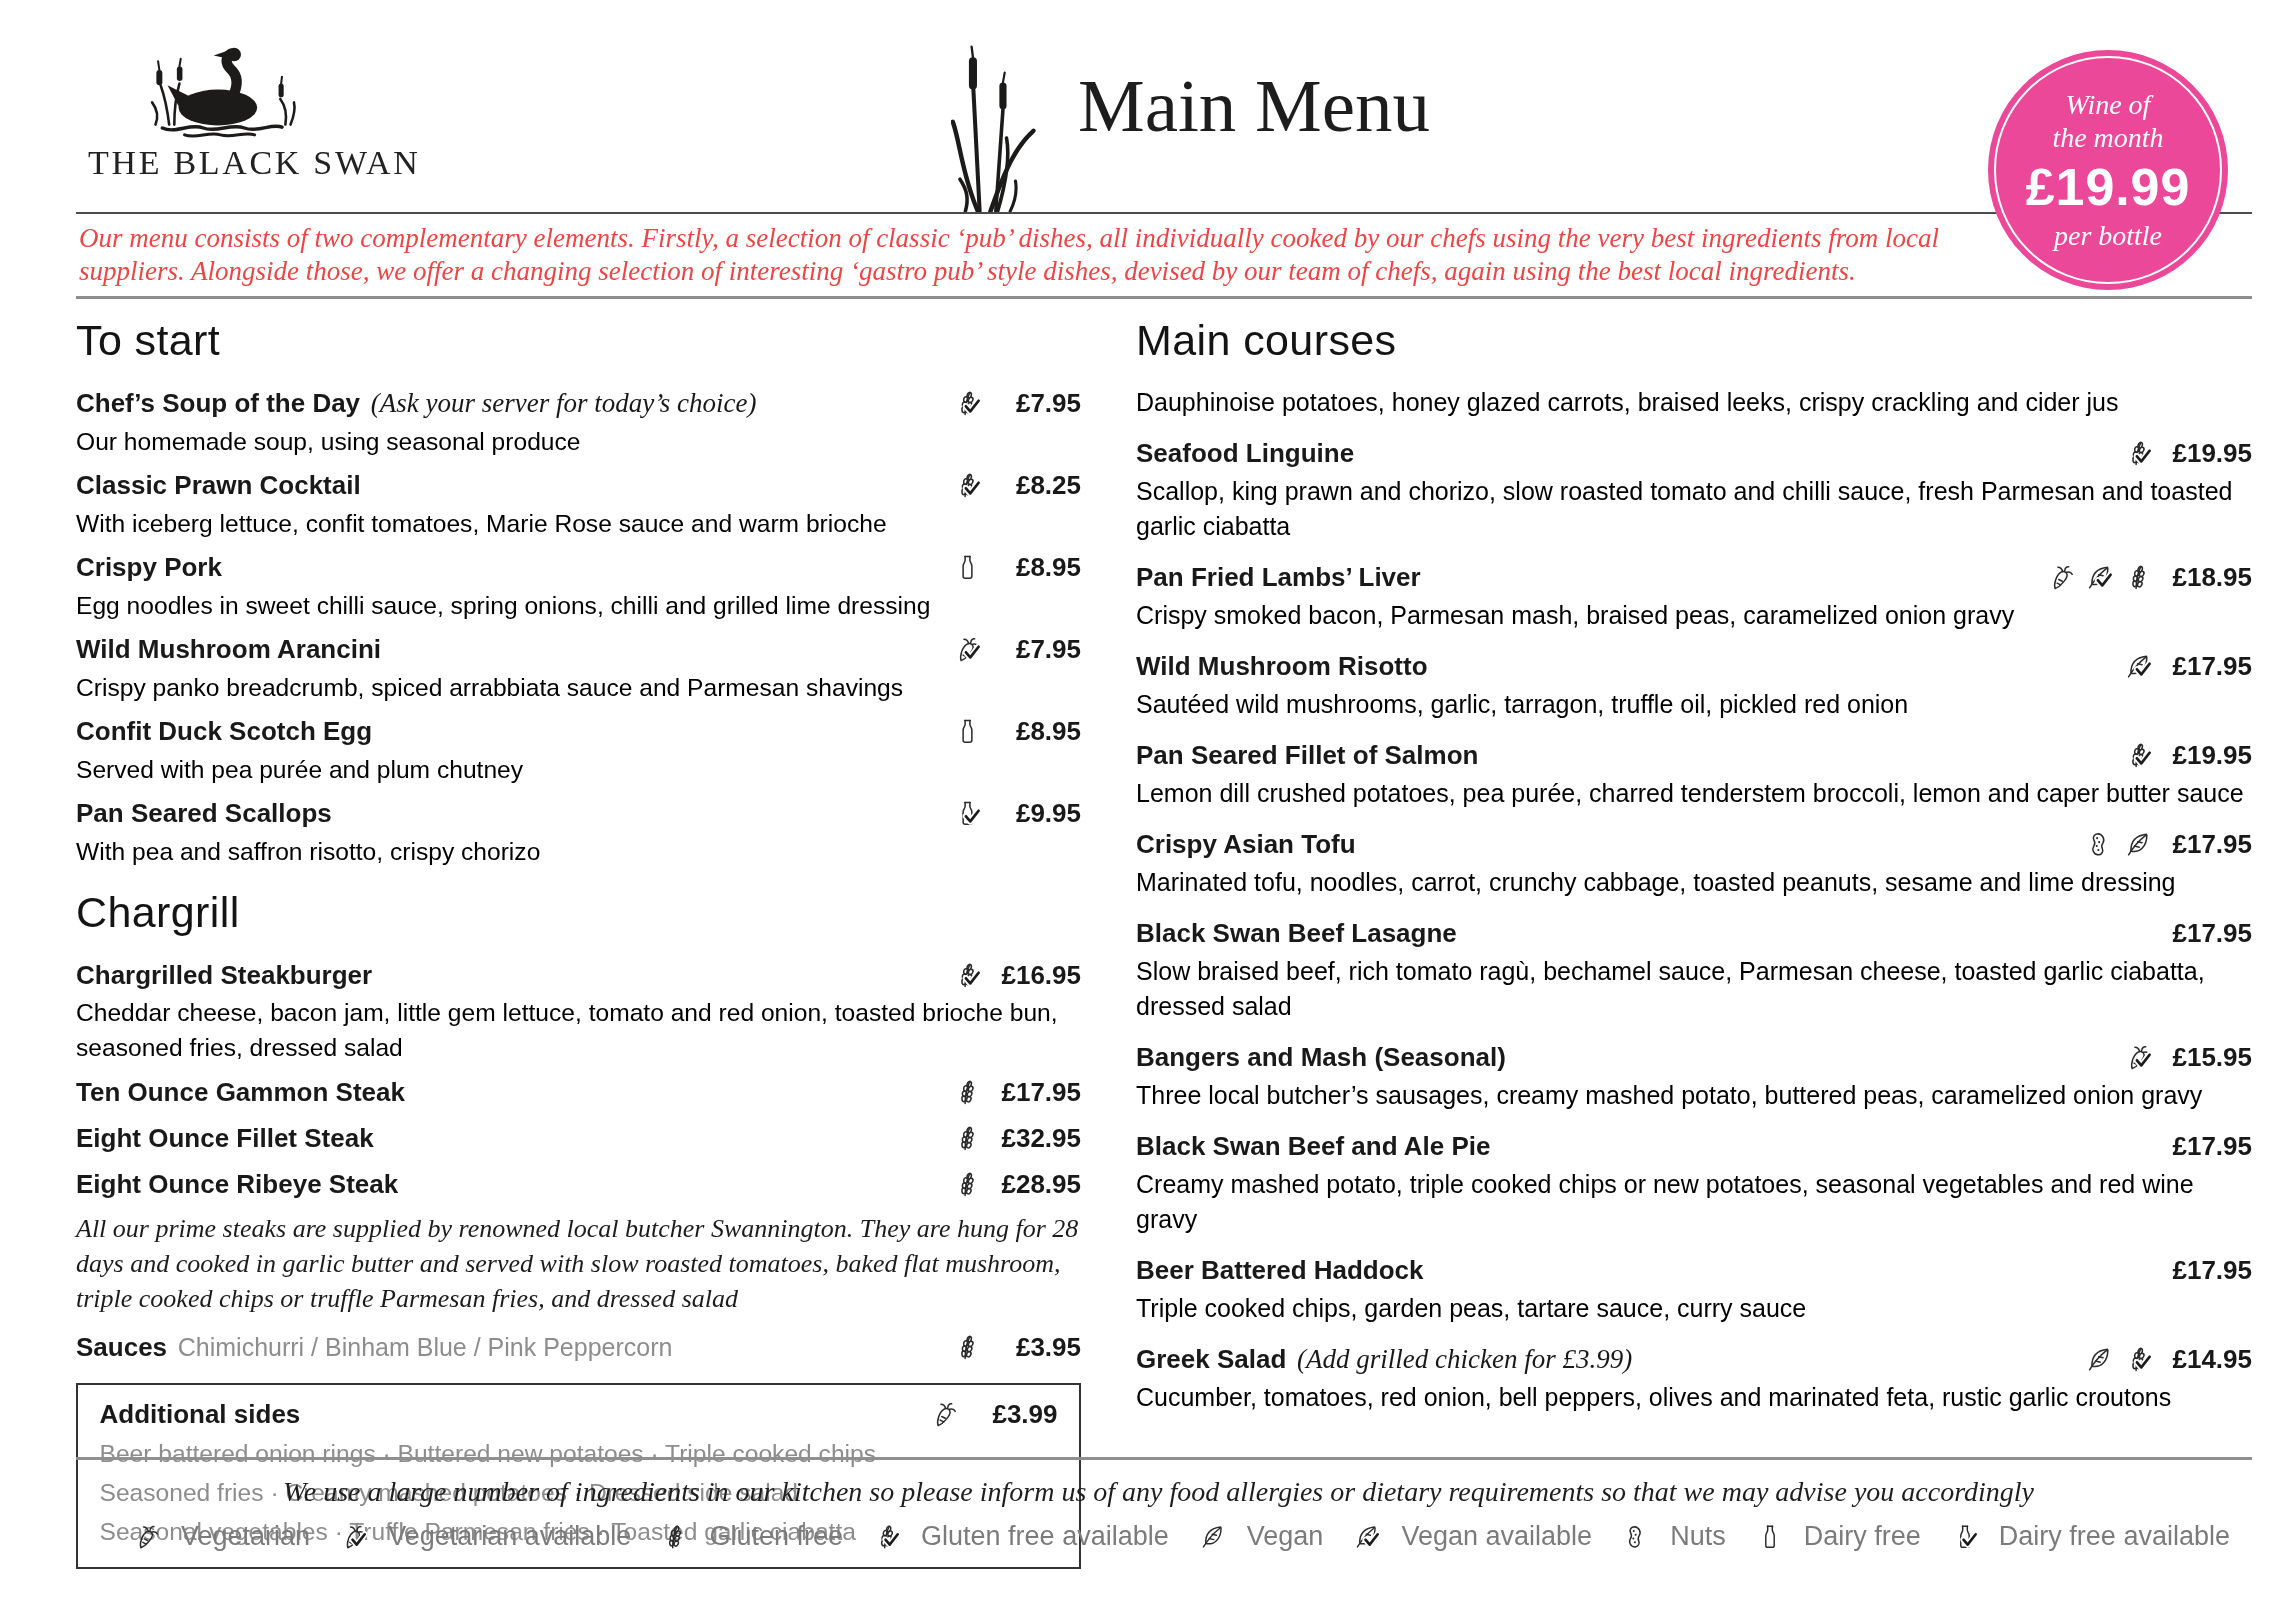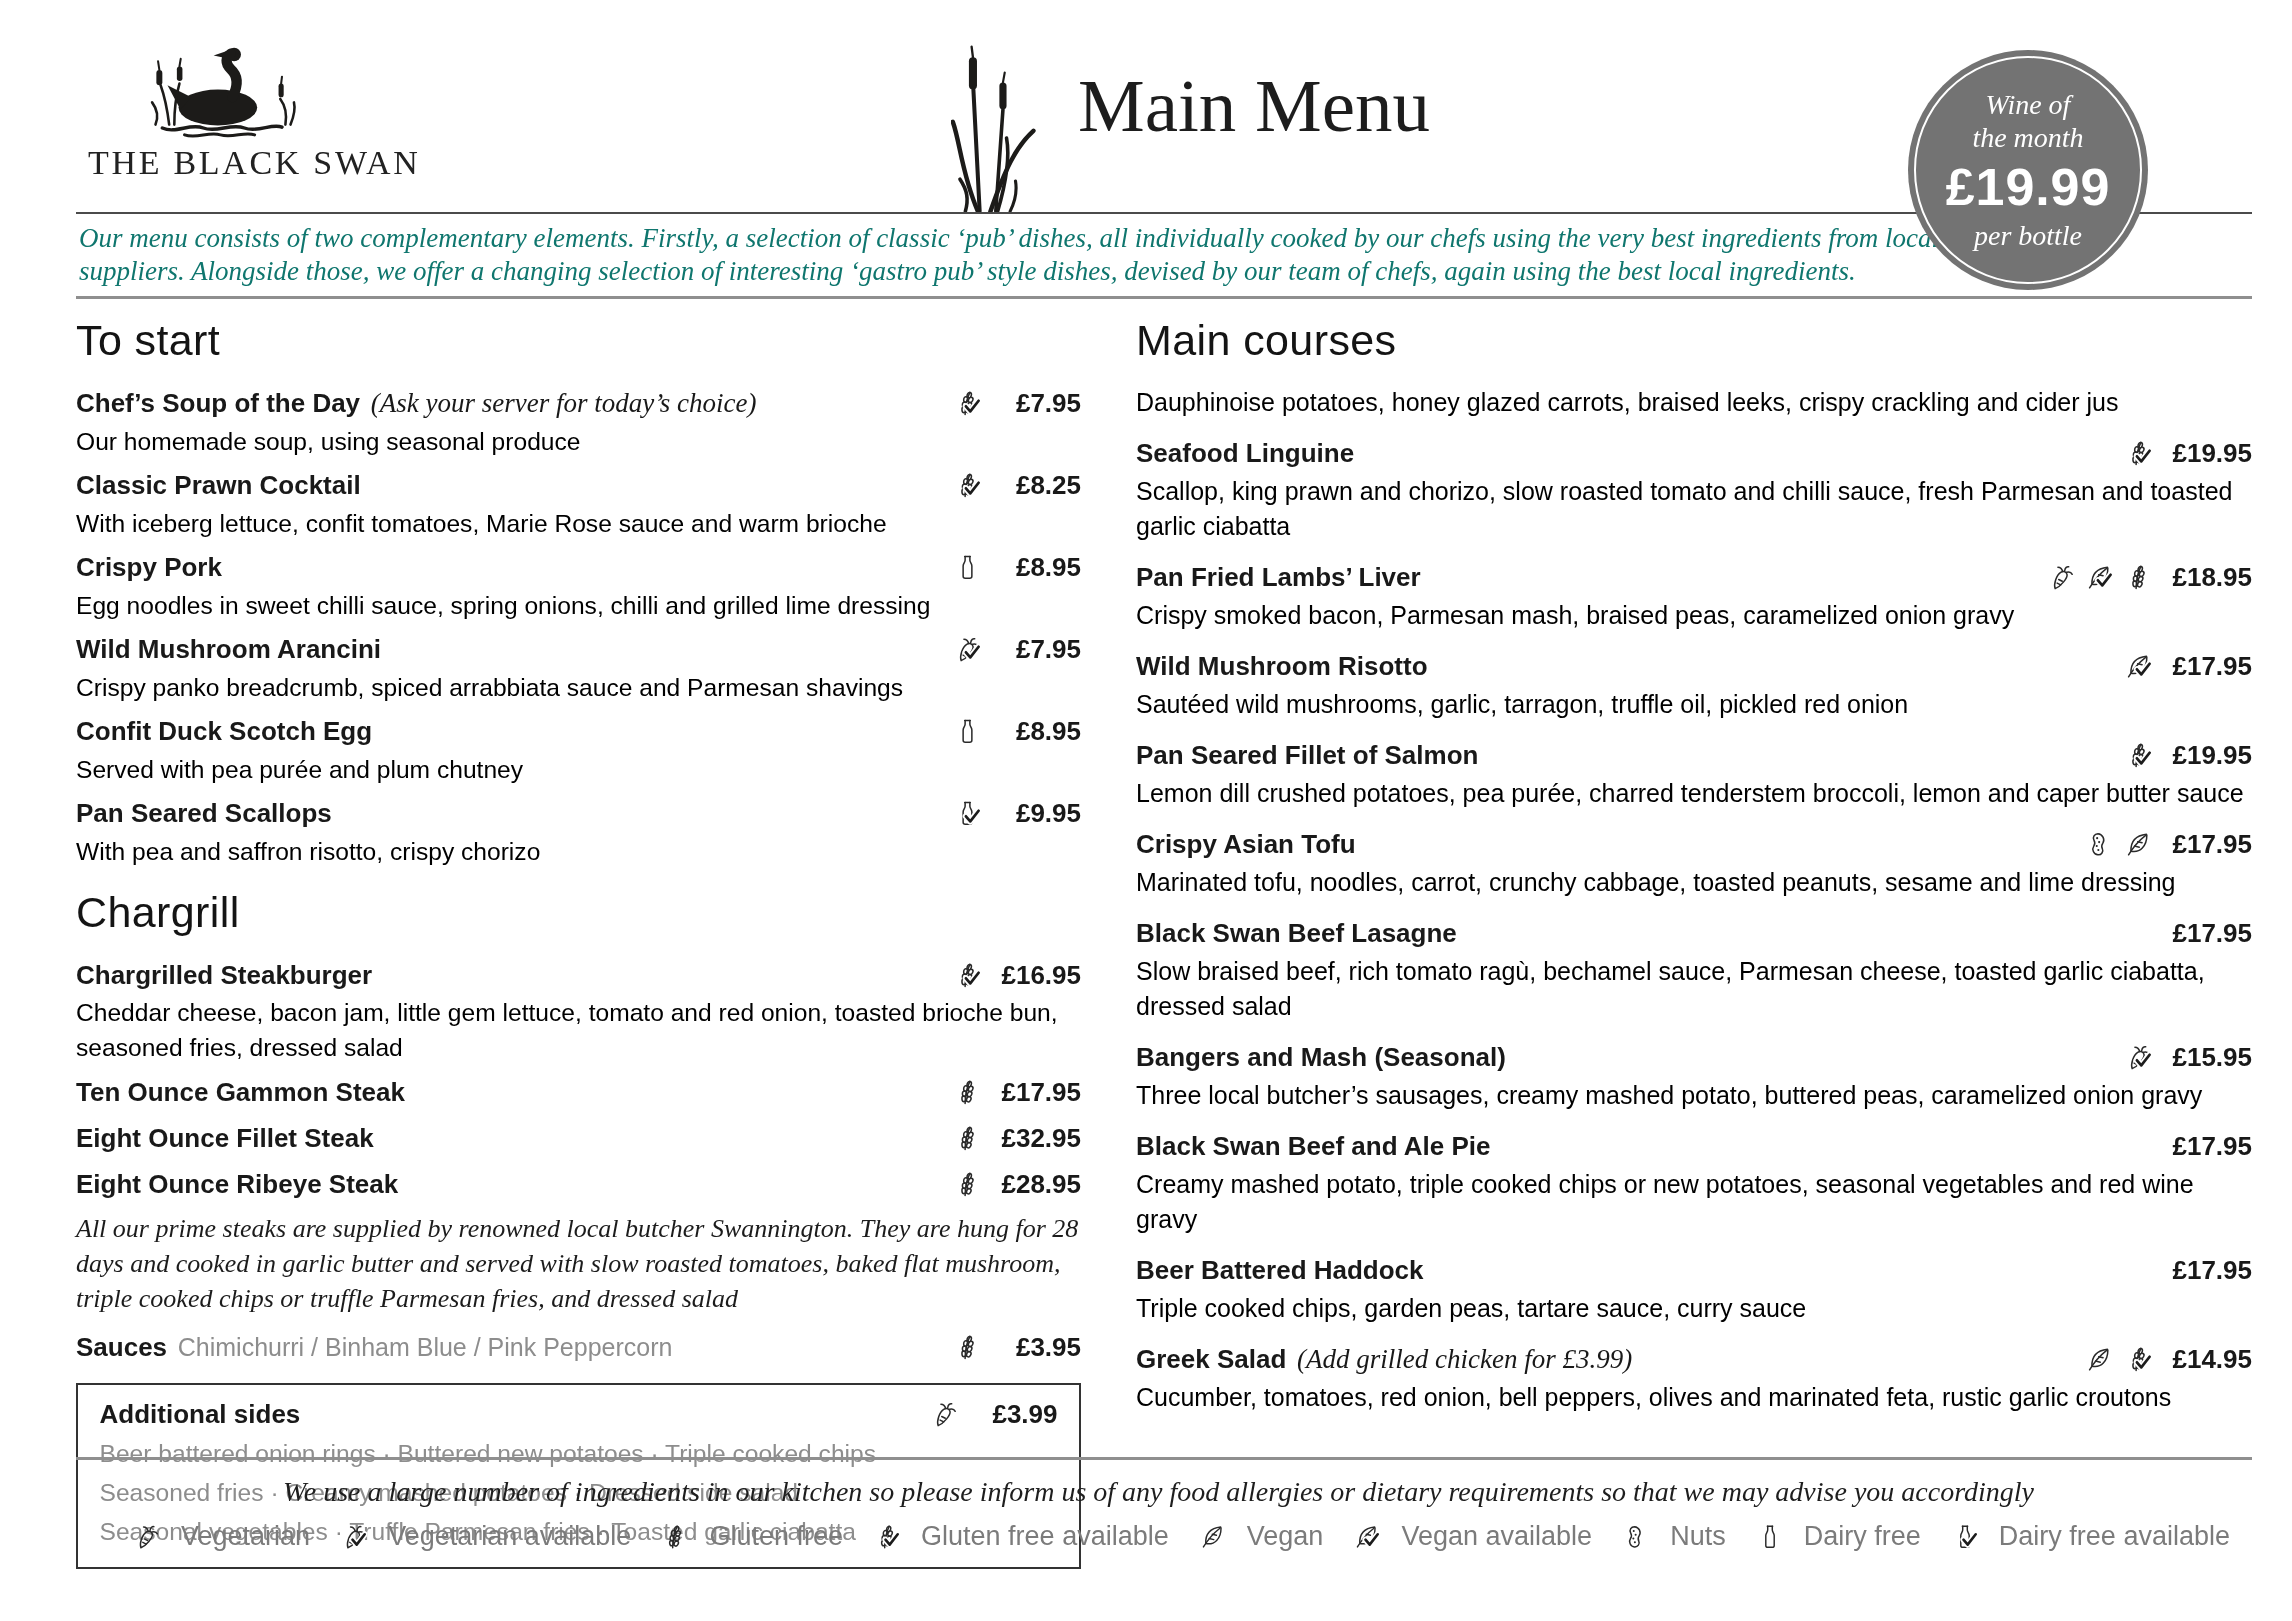--- a/index.html
+++ b/index.html
@@ -13,36 +13,36 @@
   .logo-text {
     font-family:"Liberation Serif", serif; font-size:34px; letter-spacing:2.7px;
     color:#222; margin-top:3.6px; white-space:nowrap;
   }
   .cattails { position:absolute; left:951px; top:43px; }
   .page-title {
     position:absolute; left:1030px; top:63px; width:448px; text-align:center;
     font-family:"Liberation Serif", serif; font-size:75px; color:#1d1d1d;
   }
   .wine-badge {
-    position:absolute; left:1908px; top:50px; width:240px; height:240px;
-    background:#737373; border-radius:50%; z-index:5; color:#fff;
+    position:absolute; left:1988px; top:50px; width:240px; height:240px;
+    background:#ec4899; border-radius:50%; z-index:5; color:#fff;
     display:flex; flex-direction:column; align-items:center; justify-content:center;
     text-align:center;
   }
   .wine-badge::before {
     content:""; position:absolute; inset:6.3px; border:2.2px solid #ffffff; border-radius:50%;
   }
   .wine-line { font-family:"Liberation Serif", serif; font-style:italic; font-size:28px; line-height:33px; }
   .wine-price { font-size:52px; font-weight:bold; line-height:59px; letter-spacing:0.9px; margin:3.6px 0 1.8px 0; }
   .hr1 { position:absolute; left:76px; width:2176px; top:212px; height:1.8px; background:#4b4b4b; }
   .hr2 { position:absolute; left:76px; width:2176px; top:296px; height:2.7px; background:#8f8f8f; }
   .intro {
     position:absolute; left:79px; top:222px; width:1943px;
     font-family:"Liberation Serif", serif; font-style:italic; font-size:27px;
-    line-height:33px; color:#0f766e;
+    line-height:33px; color:#ef4444;
   }
   
   .col { position:absolute; top:315px; }
   .col-left  { left:76px;  width:1005px; }
   .col-right { left:1136px; width:1116px; }
   .sec-head { font-size:43px; line-height:50px; color:#141414; font-weight:normal; margin:0 0 19.7px 0; letter-spacing:0.4px; }
   .sec-head.later { margin-top:18px; }
   .mi { margin-bottom:8px; }
   .col-right .mi { margin-bottom:15px; }
   .mi-row { display:flex; align-items:center; min-height:38px; }

